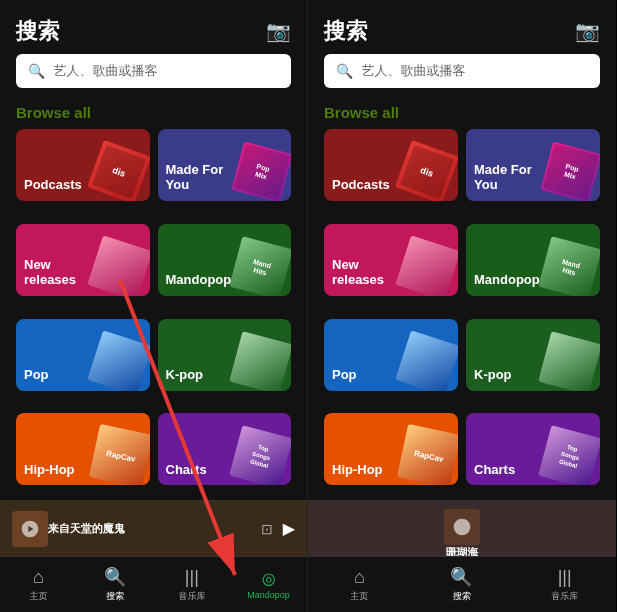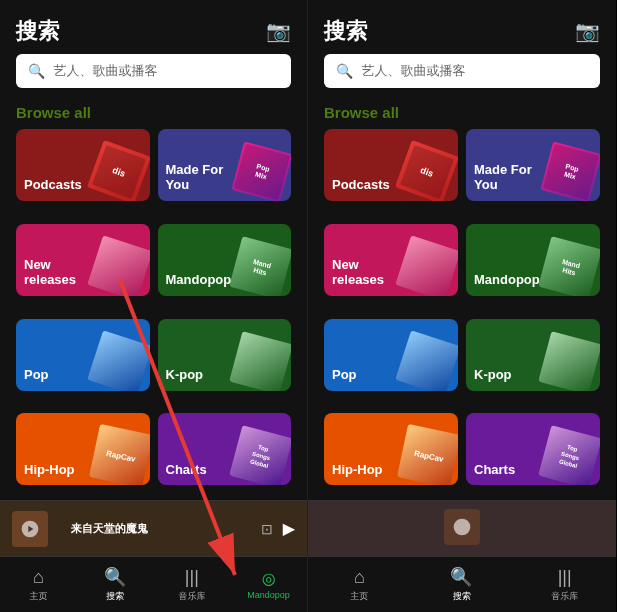--- a/index.html
+++ b/index.html
@@ -114,21 +114,21 @@
     .card-hiphop { background: #E65100; }
     .card-charts { background: #6A1B9A; }
 
     
     .now-playing {
       height: 56px;
       background: #3a2a1a;
       display: flex;
       align-items: center;
       padding: 8px 12px;
-      gap: 23px;
+      gap: 0;
       border-top: 1px solid #333;
     }
 
     .now-playing-thumb {
       width: 36px;
       height: 36px;
       border-radius: 4px;
       background: #6b4226;
       flex-shrink: 0;
       overflow: hidden;

